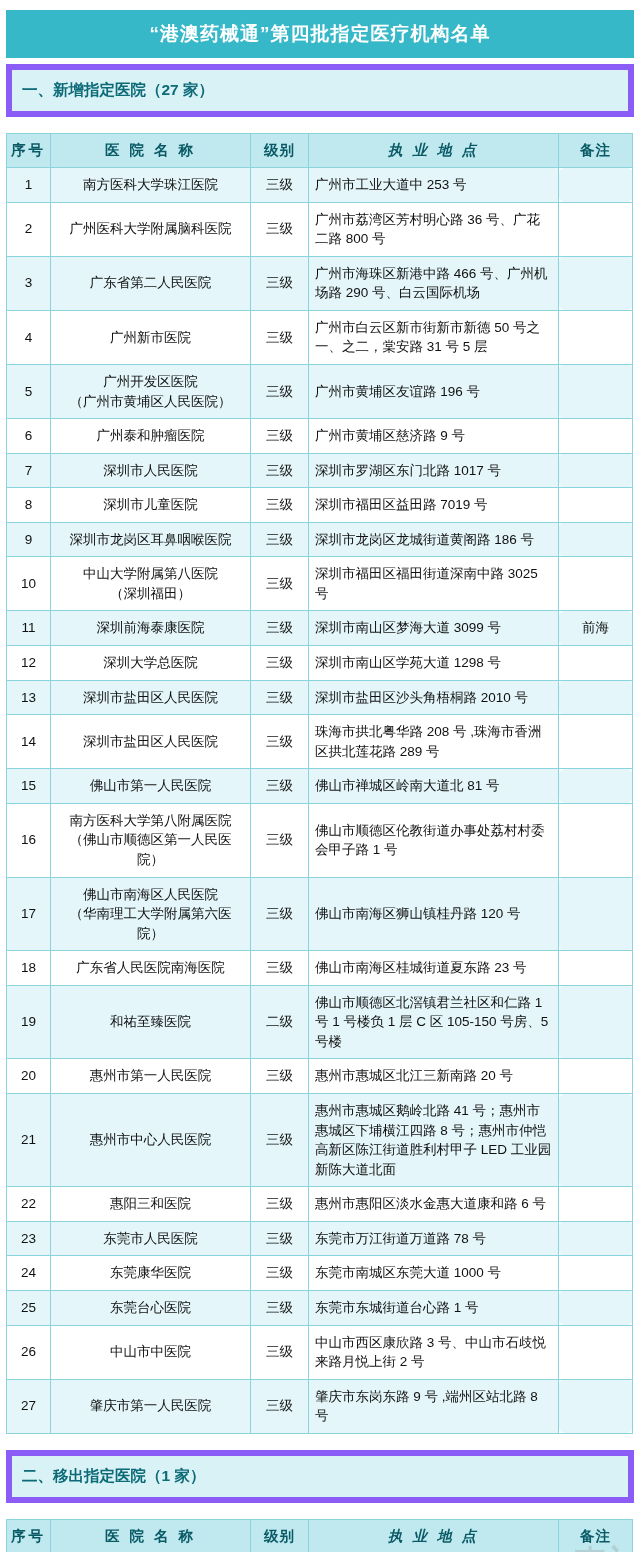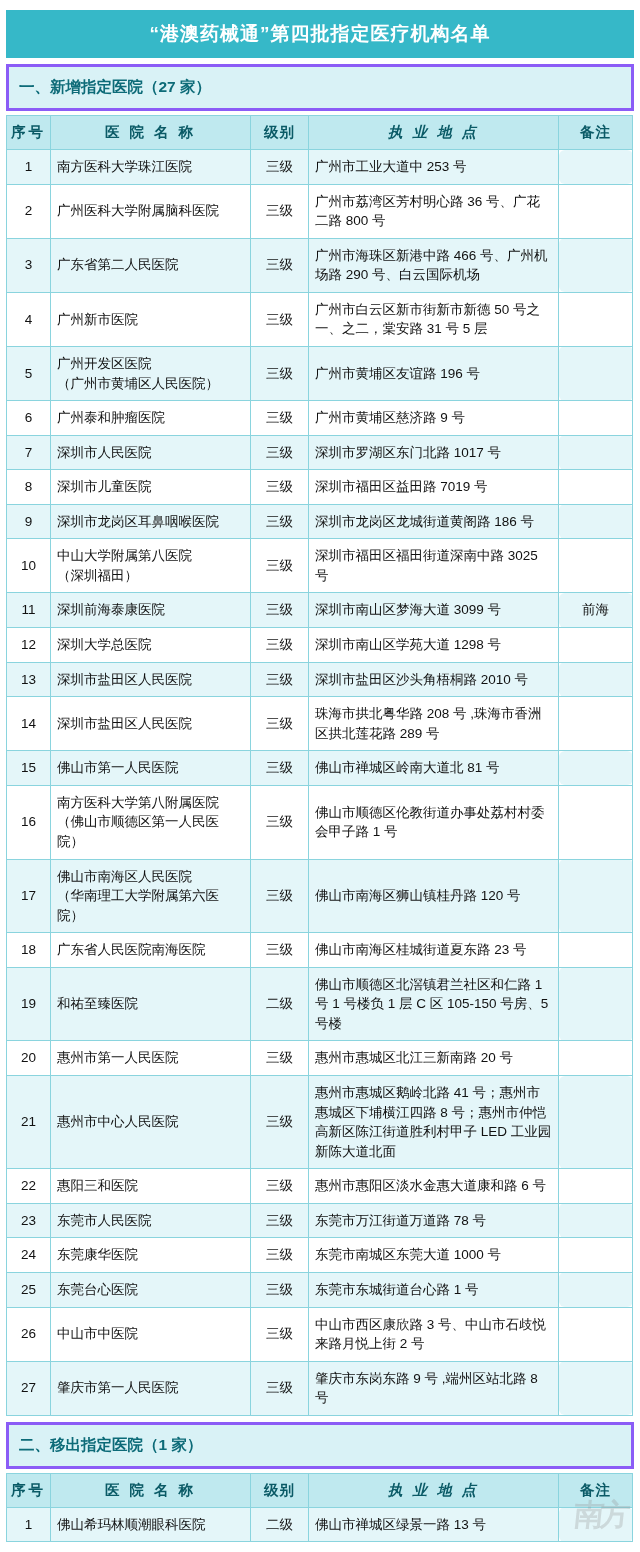--- a/index.html
+++ b/index.html
@@ -25,29 +25,29 @@
     text-align: center;
     font-size: 19px;
     font-weight: bold;
     letter-spacing: 1px;
     padding: 11px 4px 11px 4px;
     box-sizing: border-box;
   }
   .section-head {
     margin: 6px 6px 0 6px;
     background: #d9f2f6;
-    border: 3px solid #8b5cf6;
+    border: 6px solid #8b5cf6;
     color: #0d6b78;
     font-size: 15.5px;
     font-weight: bold;
     padding: 10px 10px;
     box-sizing: border-box;
   }
   table.grid {
-    margin: 4px 6px;
+    margin: 16px 6px;
     width: 560px;
     border-collapse: collapse;
     table-layout: fixed;
   }
   table.grid td, table.grid th {
     border: 1px solid #8ad4de;
     box-sizing: border-box;
     vertical-align: middle;
   }
   thead th {
@@ -66,21 +66,21 @@
     padding: 7px 6px;
   }
   tr.odd td { background: #e4f6f9; }
   tr.even td { background: #ffffff; }
   td.c-no {
     width: 44px;
     text-align: center;
   }
   td.c-name {
     width: 200px;
-    text-align: left;
+    text-align: center;
   }
   td.c-level {
     width: 58px;
     text-align: center;
   }
   td.c-addr {
     width: 250px;
     text-align: left;
   }
   td.c-note {

